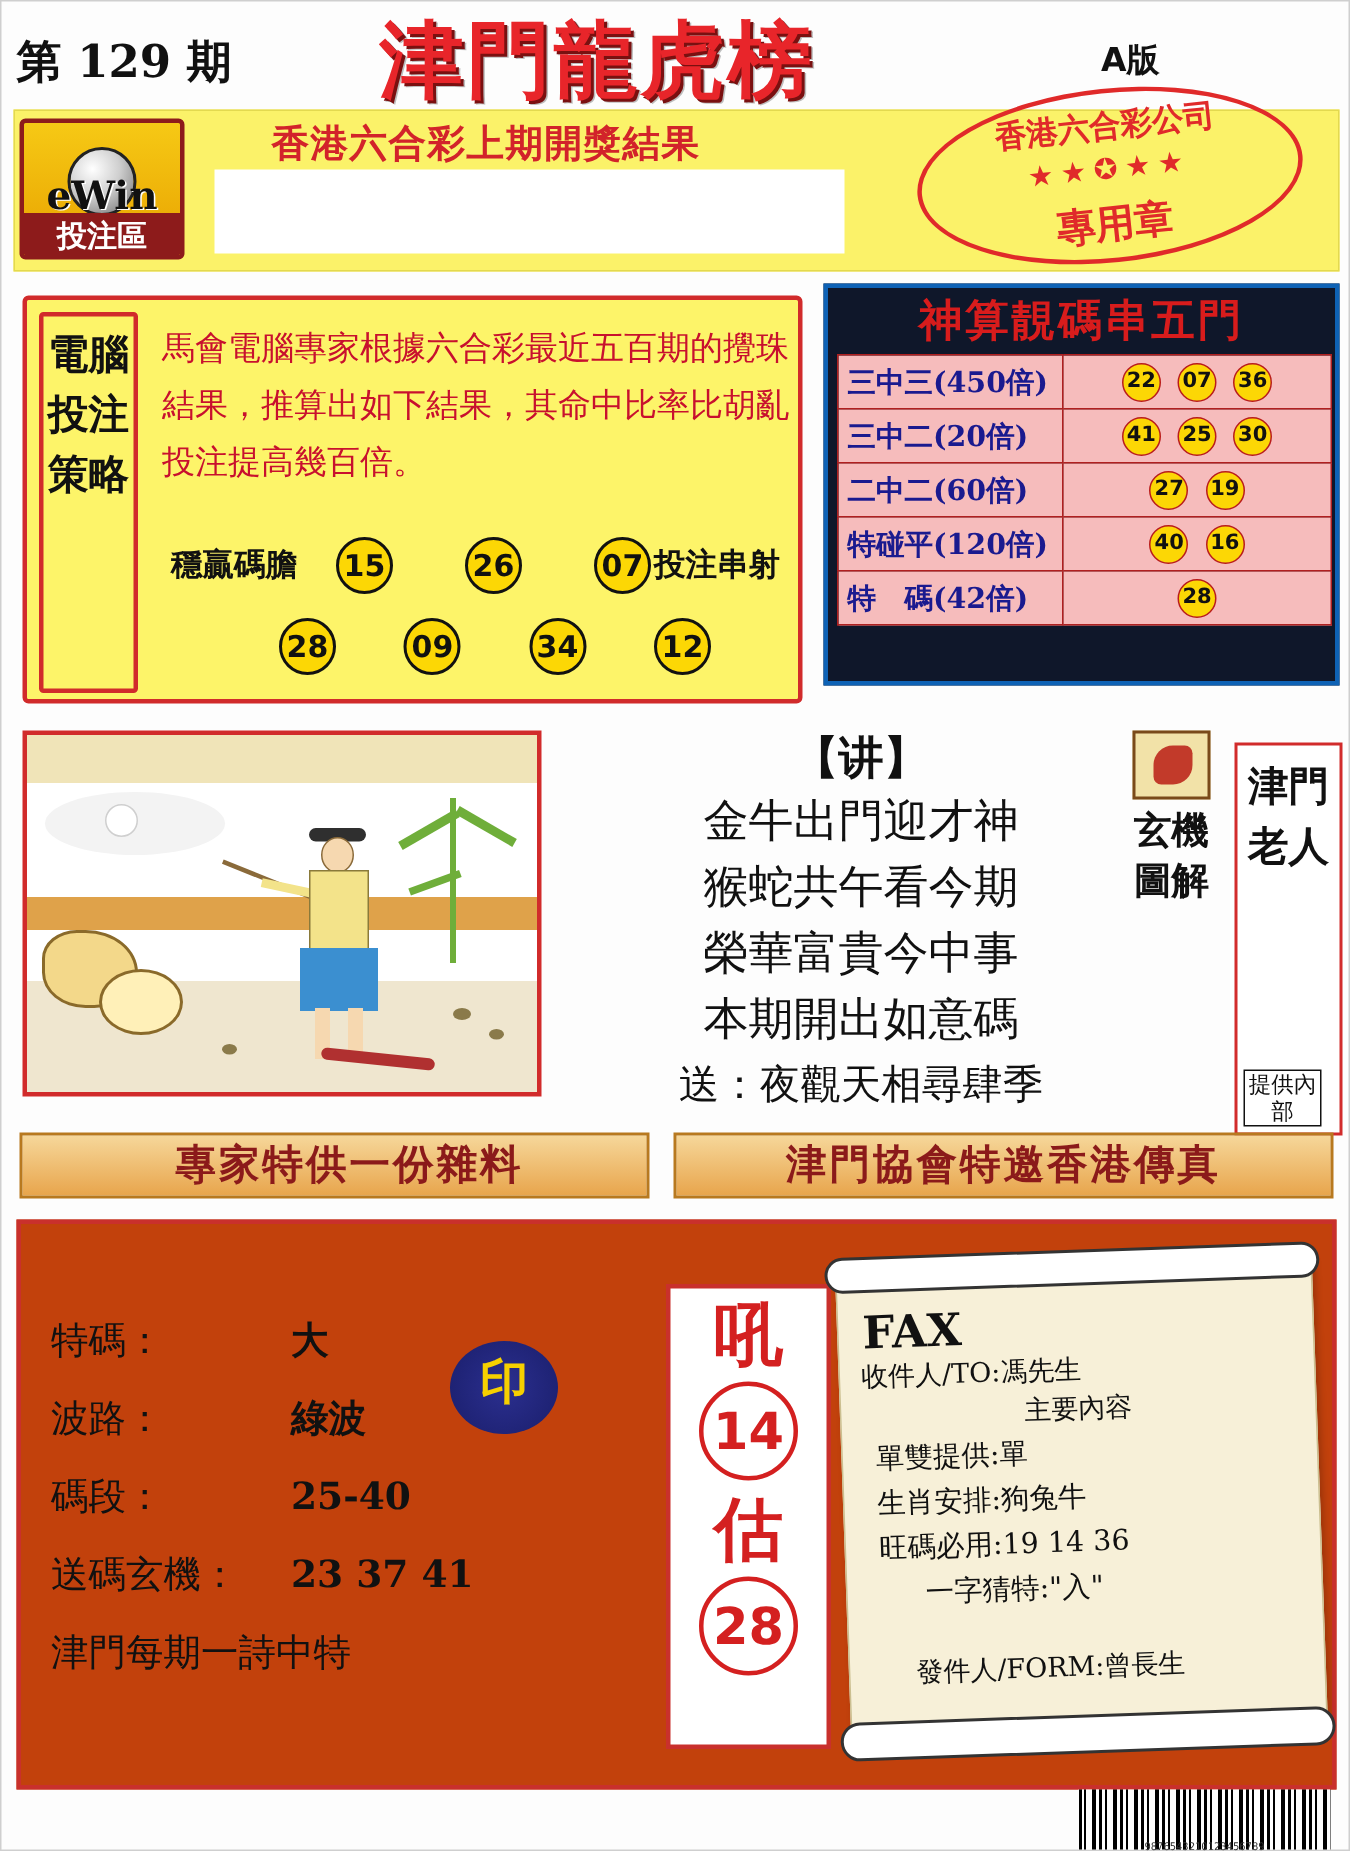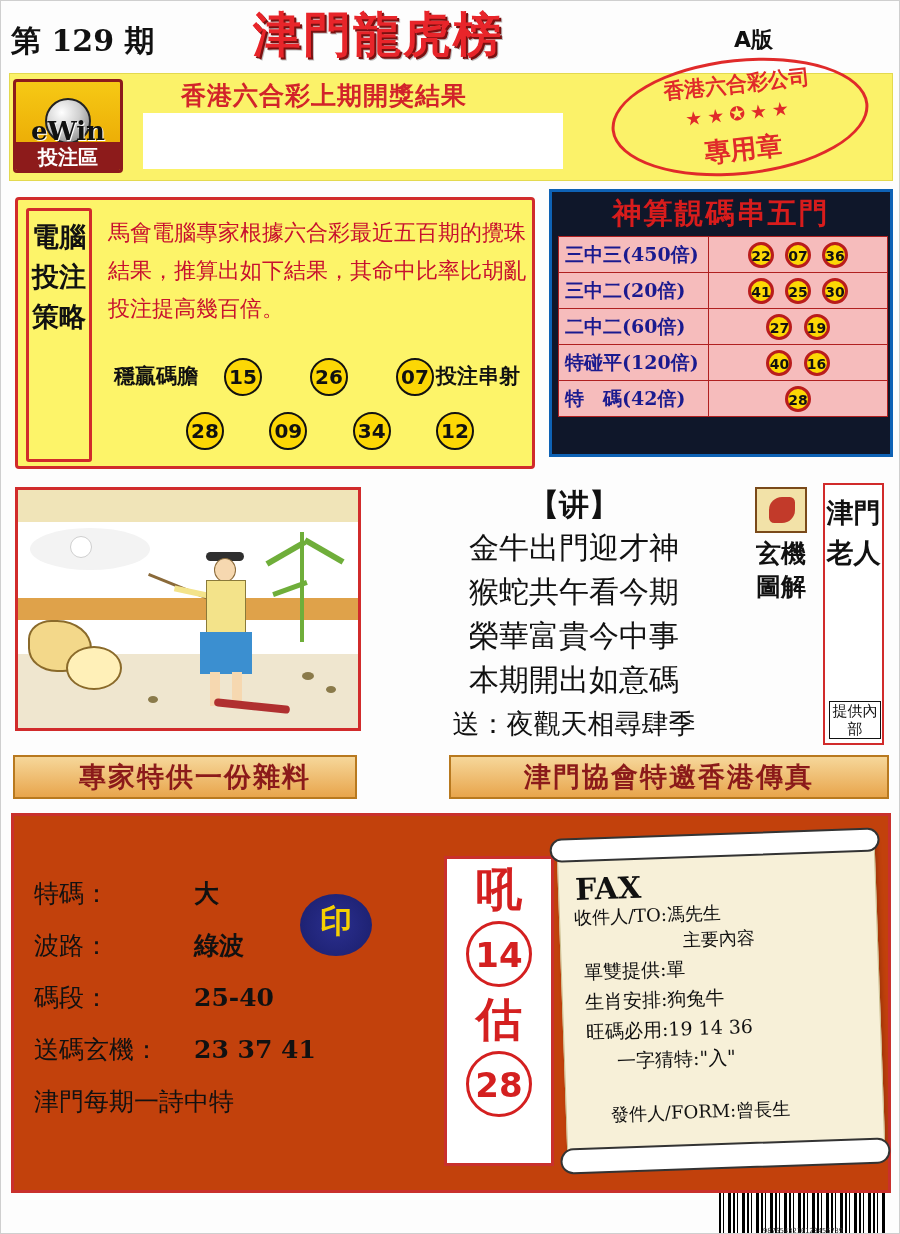--- a/index.html
+++ b/index.html
@@ -19,21 +19,21 @@
 
   
   .header { position:absolute; left:0; top:0; width:784px; height:66px; }
   .issue {
     position:absolute; left:10px; top:20px;
     font-size:30px; font-weight:bold; color:#111;
     font-family:"DejaVu Serif","Liberation Serif",serif;
   }
   .main-title {
     position:absolute; left:252px; top:2px;
-    font-size:48px; font-weight:bold;
+    font-size:56px; font-weight:bold;
     color:#e8252a;
     letter-spacing:2px;
     font-family:"DejaVu Serif","Liberation Serif",serif;
     text-shadow:2px 2px 0 #7a1010, 3px 3px 0 rgba(0,0,0,.25);
   }
   .edition {
     position:absolute; right:12px; top:24px;
     font-size:22px; font-weight:bold; color:#111;
   }
 
@@ -157,21 +157,21 @@
     height:36px;
     font-family:"DejaVu Serif","Liberation Serif",serif;
   }
   .ctable td.lab {
     width:150px; color:#1a1a8f; font-size:19px; font-weight:bold;
     padding-left:6px; background:#f6bcbc;
   }
   .ctable td.val { background:#f6bcbc; text-align:center; }
   .mini-ball {
     display:inline-block; width:26px; height:26px; line-height:23px;
-    border-radius:50%; border:3px solid #b91c1c;
+    border-radius:50%; border:1px solid #b91c1c;
     background:#fcd705; color:#111; text-align:center;
     font-size:14px; font-weight:bold; margin:0 3px;
     font-family:"DejaVu Sans","Liberation Sans",sans-serif;
   }
 
   
   .pic-box {
     position:absolute; left:14px; top:486px; width:346px; height:244px;
     background:#ffffff; border:3px solid #d12b2b;
     overflow:hidden;
@@ -229,21 +229,21 @@
     width:52px; height:46px; margin:0 auto 4px auto;
     background:#f2e2a8; border:2px solid #7a4a1a;
     position:relative; overflow:hidden;
   }
   .xuanji-icon .k1 { position:absolute; left:12px; top:8px; width:26px; height:26px; background:#c23a2a; border-radius:50% 20% 50% 20%; }
   .xuanji-txt {
     font-size:25px; font-weight:bold; color:#111; line-height:33px;
     font-family:"DejaVu Serif","Liberation Serif",serif;
   }
   .laoren {
-    position:absolute; left:822px; top:482px; width:61px; height:262px;
+    position:absolute; left:822px; top:494px; width:72px; height:262px;
     border:2px solid #d12b2b; background:#fff;
     text-align:center;
   }
   .laoren-txt {
     font-size:27px; font-weight:bold; color:#111; line-height:40px; padding-top:8px;
     font-family:"DejaVu Serif","Liberation Serif",serif;
   }
   .laoren-sub {
     position:absolute; left:4px; bottom:4px; width:52px;
     border:1px solid #111; font-size:15px; line-height:18px; color:#111;
@@ -255,21 +255,21 @@
     position:absolute; height:44px;
     background:linear-gradient(#f6d79a,#e8a54c);
     border:2px solid #b8791f;
   }
   .bar-text {
     width:100%; text-align:center; line-height:40px;
     font-size:27px; font-weight:bold; color:#8b1a1a;
     font-family:"DejaVu Serif","Liberation Serif",serif;
     letter-spacing:2px;
   }
-  .bar-left { left:12px; top:754px; width:344px;padding-left:20px; }
+  .bar-left { left:12px; top:754px; width:420px;padding-left:20px; }
   .bar-right { left:448px; top:754px; width:440px; }
 
   
   .bottom {
     position:absolute; left:10px; top:812px; width:880px; height:380px;
     background:#c2410c; border:3px solid #c9302c;
   }
   .info-list { position:absolute; left:20px; top:52px; width:400px; }
   .info-row {
     font-size:25px; color:#111; line-height:52px;

